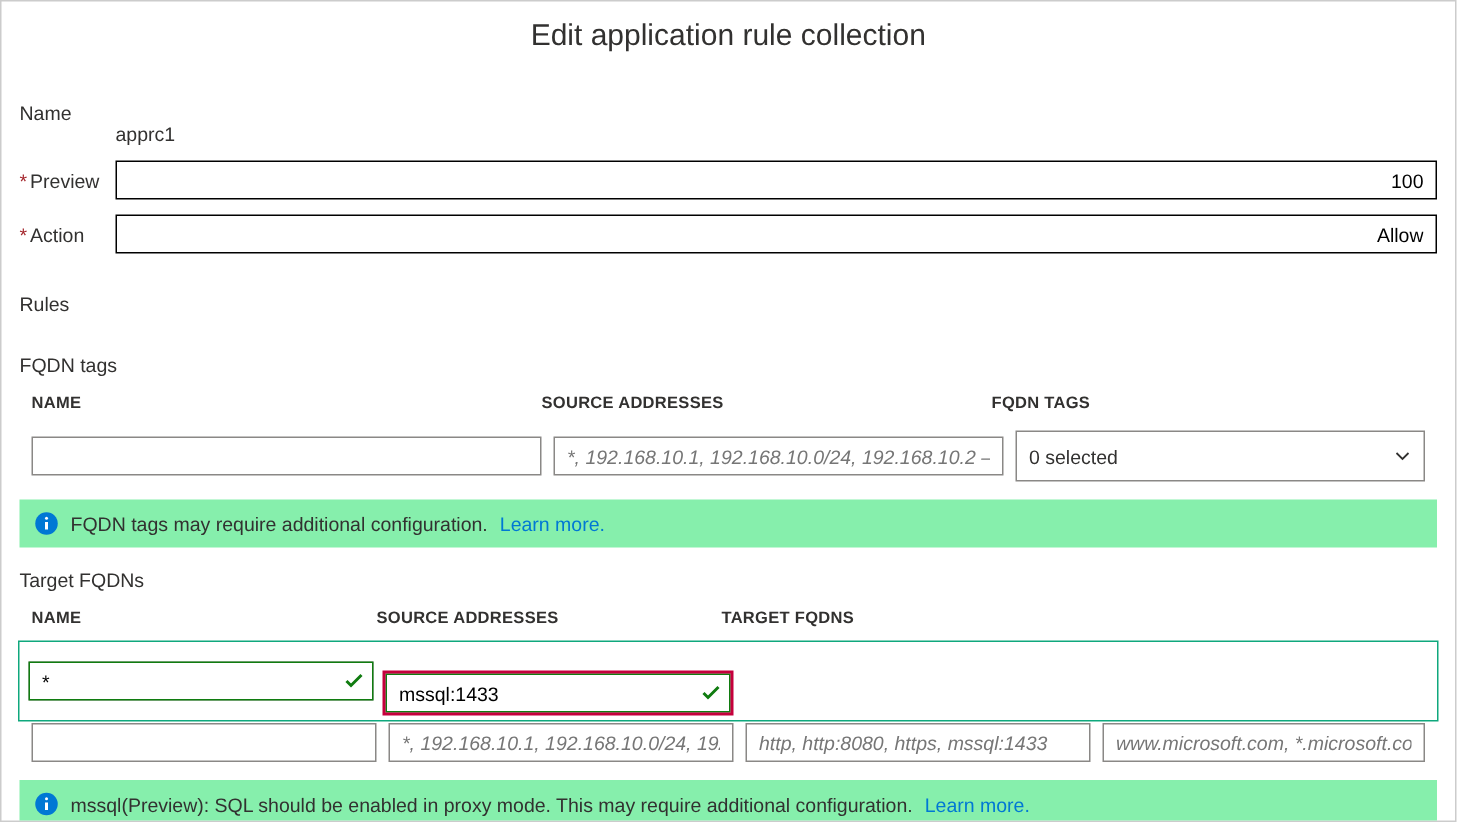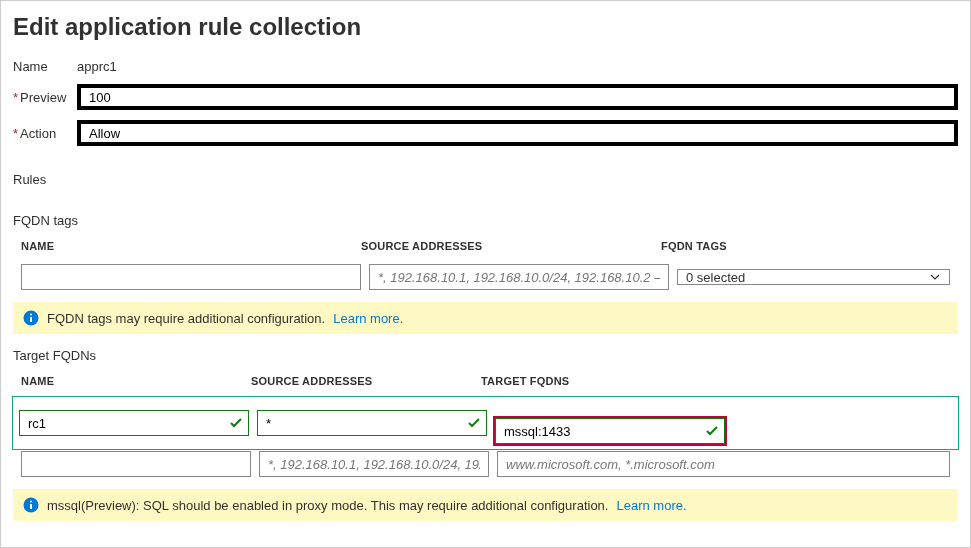--- a/index.html
+++ b/index.html
@@ -7,49 +7,51 @@
       font-family: 'Segoe UI', Tahoma, sans-serif;
       font-size: 13px;
       color: #323130;
       background: #fff;
       width: 971px;
       height: 548px;
       padding: 8px 12px;
       border: 1px solid #ccc;
     }
     h2.page-title {
-      font-size: 24px;
-      font-weight: 700;
+      font-size: 20px;
+      font-weight: 400;
       margin-bottom: 18px;
       margin-top: 4px;
+      text-align: center;
     }
     .form-row {
       display: flex;
       align-items: center;
       margin-bottom: 10px;
       gap: 8px;
     }
     .form-label {
       width: 56px;
       font-size: 13px;
       color: #323130;
       flex-shrink: 0;
     }
     .required-star { color: #a4262c; margin-right: 2px; }
     .form-input, .form-select {
       flex: 1;
       height: 26px;
-      border: 4px solid #000000;
+      border: 1px solid #000000;
       padding: 0 8px;
       font-size: 13px;
       background: #fff;
       outline: none;
       font-family: inherit;
-    }
-    .name-value { font-size: 13px; }
+      text-align: right;
+    }
+    .name-value { font-size: 13px; margin-top: 28px; }
     .section-label {
       font-size: 13px;
       margin-top: 26px;
       margin-bottom: 6px;
     }
 
     .table-container { margin-top: 6px; }
     .table-header {
       display: flex;
       padding: 6px 8px 10px 8px;
@@ -68,21 +70,21 @@
     .cell-input {
       height: 26px;
       border: 1px solid #8a8886;
       padding: 0 8px;
       font-size: 13px;
       width: 100%;
       font-family: inherit;
     }
     .cell-input::placeholder { color: #767676; font-style: italic; }
     .dropdown {
-      height: 16px;
+      height: 34px;
       border: 1px solid #8a8886;
       padding: 0 8px;
       display: flex;
       align-items: center;
       justify-content: space-between;
       background: #fff;
       width: 100%;
       cursor: pointer;
     }
     .chevron {
@@ -94,21 +96,21 @@
     .fqdn-col-src { width: 300px; flex-shrink: 0; }
     .fqdn-col-tags { flex: 1; }
 
     
     .tf-col-name { width: 230px; flex-shrink: 0; }
     .tf-col-src { width: 230px; flex-shrink: 0; }
     .tf-col-proto { width: 230px; flex-shrink: 0; }
     .tf-col-target { flex: 1; }
 
     .info-bar {
-      background: #fef9c3;
+      background: #86efac;
       padding: 8px 10px;
       display: flex;
       align-items: center;
       gap: 8px;
       margin-top: 10px;
       font-size: 13px;
     }
     .info-icon {
       width: 16px; height: 16px;
       flex-shrink: 0;
@@ -190,28 +192,20 @@
 <div class="section-label sep-top">Target FQDNs</div>
 
 <div class="table-container">
   <div class="table-header">
     <div class="tf-col-name">NAME</div>
     <div class="tf-col-src">SOURCE ADDRESSES</div>
     <div class="tf-col-target">TARGET FQDNS</div>
   </div>
 
   <div class="table-body-row highlighted-row">
-    <div class="tf-col-name">
-      <div class="input-wrap">
-        <input class="cell-input valid-border" value="rc1" style="">
-        <svg class="check-icon" viewBox="0 0 14 14">
-            <path d="M2 7l3 3 7-7" stroke="#107c10" stroke-width="2" fill="none"></path>
-          </svg>
-      </div>
-    </div>
     <div class="tf-col-src">
       <div class="input-wrap">
         <input class="cell-input valid-border" value="*" style="">
         <svg class="check-icon" viewBox="0 0 14 14">
             <path d="M2 7l3 3 7-7" stroke="#107c10" stroke-width="2" fill="none"></path>
           </svg>
       </div>
     </div>
     <div class="tf-col-proto">
       <div class="input-wrap highlight-red">
@@ -219,20 +213,21 @@
         <svg class="check-icon" viewBox="0 0 14 14">
             <path d="M2 7l3 3 7-7" stroke="#107c10" stroke-width="2" fill="none"></path>
           </svg>
       </div>
     </div>
   </div>
 
   <div class="table-body-row">
     <div class="tf-col-name"><input class="cell-input" value="" style=""></div>
     <div class="tf-col-src"><input class="cell-input" placeholder="*, 192.168.10.1, 192.168.10.0/24, 192.16..." style=""></div>
+    <div class="tf-col-proto"><input class="cell-input" placeholder="http, http:8080, https, mssql:1433" style=""></div>
     <div class="tf-col-target"><input class="cell-input" placeholder="www.microsoft.com, *.microsoft.com" style=""></div>
   </div>
 </div>
 
 <div class="info-bar">
   <svg class="info-icon" viewBox="0 0 16 16">
       <circle cx="8" cy="8" r="7.5" fill="#0078d4"></circle>
       <rect x="7" y="7" width="2" height="5" fill="#fff"></rect>
       <circle cx="8" cy="4.5" r="1" fill="#fff"></circle>
     </svg>

